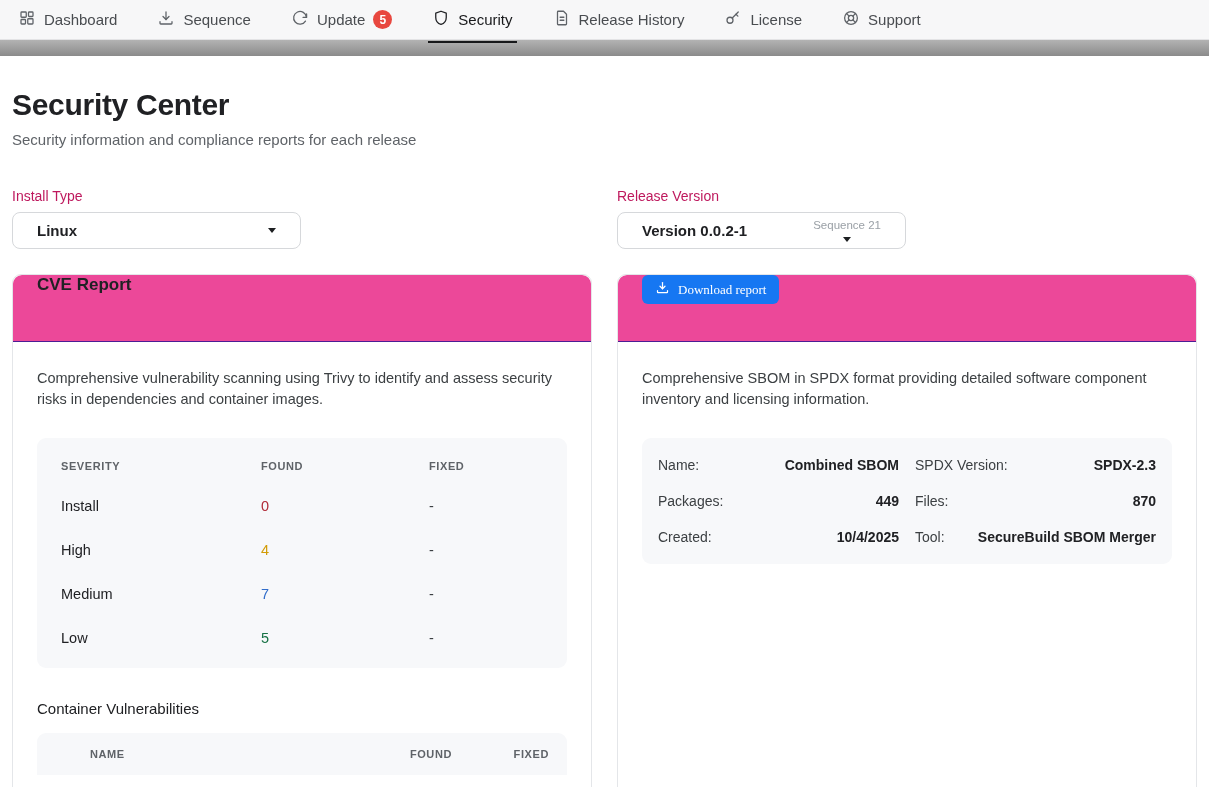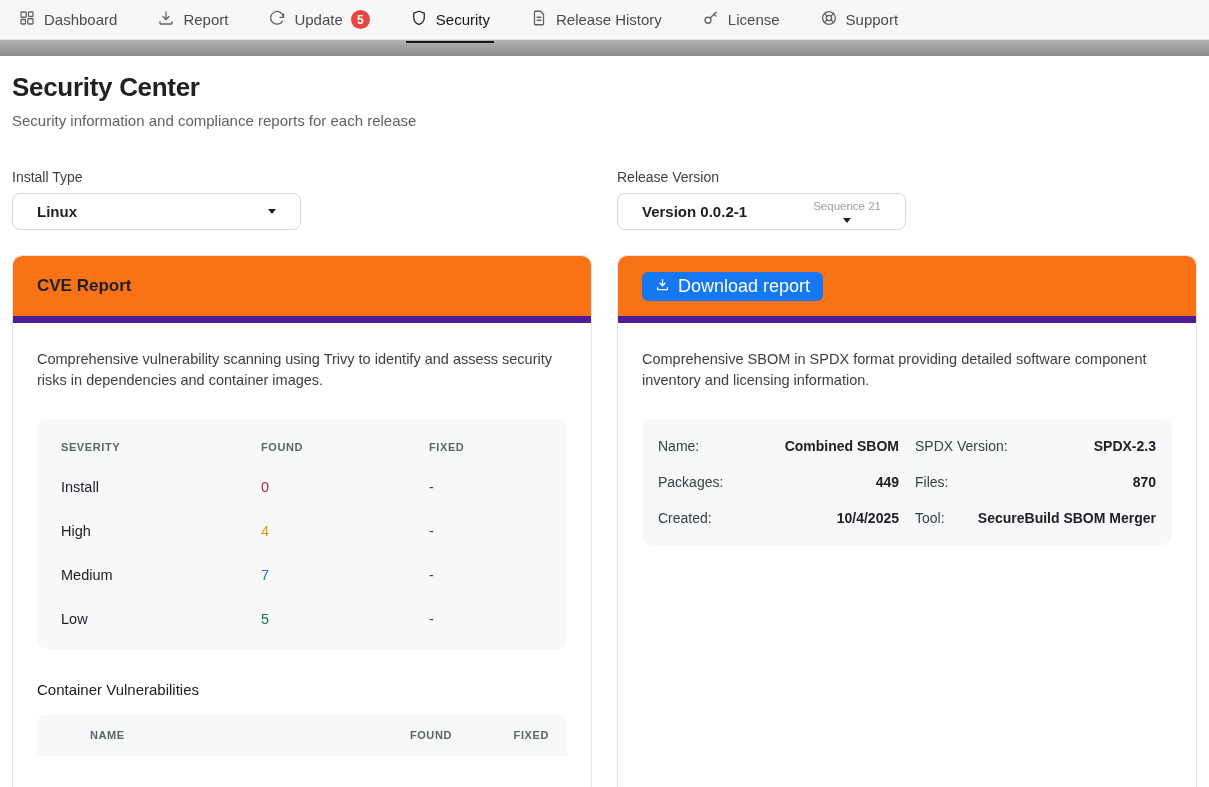--- a/index.html
+++ b/index.html
@@ -18,41 +18,41 @@
   .nav-item.active::after { content:""; position:absolute; left:-4px; right:-4px;
     bottom:0; height:2px; background:#17181a; }
   .badge { display:inline-flex; align-items:center; justify-content:center;
     min-width:19px; height:19px; border-radius:50%; color:#fff; font-size:12px;
     font-weight:700; padding:0 3px; }
 
   .scroll-band { height:16px; background:linear-gradient(to bottom,#b3b3b3,#8b8b8b); }
 
   
   .main { padding:0 12px; }
-  .page-title { margin-top:16px; font-size:26px; font-weight:700; letter-spacing:-0.3px; }
+  .page-title { margin-top:32px; font-size:30px; font-weight:700; letter-spacing:-0.3px; }
   .page-subtitle { margin-top:9px; font-size:15px; color:#5f6368; }
 
   .two-col { display:grid; grid-template-columns:1fr 1fr; column-gap:25px; }
   .filters { margin-top:40px; }
-  .field-label { font-size:14px; color:#404040; margin-bottom:8px; }
+  .field-label { font-size:14px; color:#be185d; margin-bottom:8px; }
   .select { width:289px; height:37px; background:#fff; border:1px solid #d6d8db;
     border-radius:8px; display:flex; align-items:center; justify-content:space-between;
     padding:0 24px; cursor:pointer; }
   .select .sel-value { font-size:15px; font-weight:700; }
   .caret { width:0; height:0; border-left:4.5px solid transparent;
     border-right:4.5px solid transparent; border-top:5.5px solid #1d1f21; }
   .sel-right { display:flex; align-items:center; gap:6px;flex-direction:column; }
   .sel-seq { font-size:11.5px; color:#9aa0a6; }
 
   
   .cards { margin-top:25px; align-items:start; }
   .card { border:1px solid #e4e6e9; border-radius:9px; background:#fff; height:640px;
     overflow:hidden; }
-  .card-header { height:67px; background:#f97316; border-bottom:7px solid #4c1d95;
-    display:flex; align-items:center; justify-content:space-between; padding:0 24px;
+  .card-header { height:67px; background:#ec4899; border-bottom:1px solid #4c1d95;
+    display:flex; align-items:flex-start; justify-content:space-between; padding:0 24px;
     border-radius:9px 9px 0 0; }
   .card-title { font-size:17px; font-weight:600; }
   .card-body { padding:26px 24px 24px; }
   .card-desc { font-size:14.5px; line-height:1.48; color:#3c4043; max-width:530px; }
 
   
   .sev-box { margin-top:27px; background:#f7f8fa; border-radius:9px; padding:6px 0 8px; }
   .sev-row { display:grid; grid-template-columns:200px 168px 1fr; padding:14px 0 14px 24px;
     font-size:14.5px; align-items:center; }
   .sev-head { padding-top:16px; padding-bottom:12px; }
@@ -62,22 +62,22 @@
 
   .sub-title { margin-top:32px; font-size:15px; font-weight:400; }
   .cv-head { margin-top:16px; background:#f7f8fa; border-radius:9px 9px 0 0;
     display:flex; align-items:center; padding:15px 18px; }
   .cv-head span { font-size:11px; font-weight:700; letter-spacing:0.6px; color:#5f6368;margin-left:35px; }
   .cv-name { flex:1; }
   .cv-found, .cv-fixed { width:62px; text-align:right; }
 
   
   .dl-btn { display:flex; align-items:center; gap:8px; background:#1677f2; color:#fff;
-    border:none; border-radius:6px; height:29px; padding:0 13px; font-size:18px;
-    font-weight:500; cursor:pointer; font-family:Liberation Sans, sans-serif; }
+    border:none; border-radius:6px; height:29px; padding:0 13px; font-size:13px;
+    font-weight:500; cursor:pointer; font-family:Liberation Serif, serif; }
   .dl-btn svg { width:15px; height:15px; stroke:#fff; fill:none; stroke-width:2;
     stroke-linecap:round; stroke-linejoin:round; }
   .sbom-box { margin-top:27px; background:#f7f8fa; border-radius:9px;
     padding:9px 16px; display:grid; grid-template-columns:1fr 1fr; column-gap:16px; }
   .sbom-cell { display:flex; align-items:center; justify-content:space-between;
     height:36px; font-size:14px;gap:16px; }
   .sbom-label { color:#3c4043; }
   .sbom-value { font-weight:700; text-align:right; }
 </style>
 </head>
@@ -92,21 +92,21 @@
           <rect x="13" y="13" width="7" height="7" rx="1"></rect>
         </svg></span>
     <span>Dashboard</span>
   </div>
   <div class="nav-item">
     <span><svg viewBox="0 0 24 24">
           <path d="M12 4v10"></path>
           <path d="M8 10l4 4 4-4"></path>
           <path d="M4 17v2a1 1 0 0 0 1 1h14a1 1 0 0 0 1-1v-2"></path>
         </svg></span>
-    <span>Report</span>
+    <span>Sequence</span>
   </div>
   <div class="nav-item">
     <span><svg viewBox="0 0 24 24">
           <path d="M20.5 11a8.5 8.5 0 1 0-1.2 5.2"></path>
           <path d="M20.8 6.5v4.7h-4.7"></path>
         </svg></span>
     <span>Update</span>
     <span class="badge" style="background-color: rgb(232, 71, 63);">5</span>
   </div>
   <div class="nav-item active">

